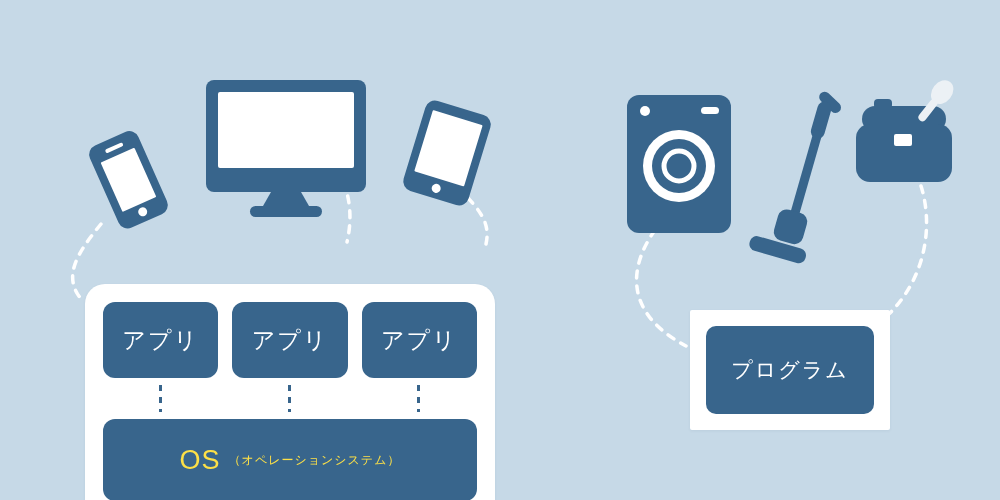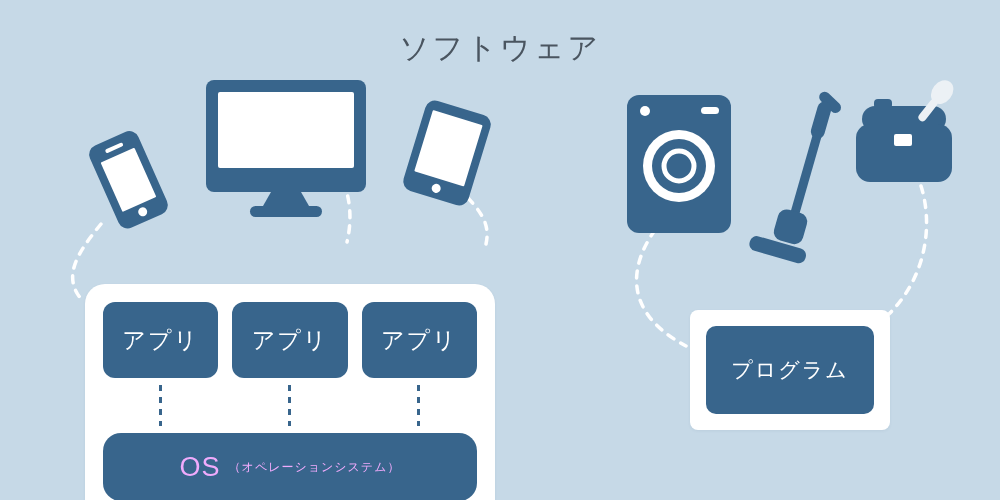--- a/index.html
+++ b/index.html
@@ -53,32 +53,32 @@
     flex:1;
   }
   .v-dash{
     position:absolute;top:7px;bottom:7px;width:3px;
     background:repeating-linear-gradient(to bottom,#38658c 0 6px,transparent 6px 12px);
   }
   .v-dash.d1{left:calc(15.5% - 2px);}
   .v-dash.d2{left:calc(50% - 2px);}
   .v-dash.d3{left:calc(84.5% - 2px);}
   .os-box{
-    height:68px;
+    height:82px;
     background:#38658c;
-    border-radius:18px;
+    border-radius:12px;
     display:flex;align-items:center;justify-content:center;
-    color:#f0abfc;
+    color:#fde047;
     gap:8px;
   }
   .os-main{font-size:27px;letter-spacing:1px;}
   .os-sub{font-size:12px;letter-spacing:1px;}
   .card-right{
     left:690px;top:310px;width:200px;height:120px;
-    border-radius:8px;
+    border-radius:2px;
     padding:16px;
   }
   .program-box{
     width:100%;height:100%;
     background:#38658c;
     border-radius:10px;
     display:flex;align-items:center;justify-content:center;
     color:#ffffff;
     font-size:21px;
     letter-spacing:2px;
@@ -143,21 +143,20 @@
       <rect x="856" y="124" width="96" height="58" rx="14" fill="#38658c"></rect>
       <rect x="894" y="134" width="18" height="12" rx="2" fill="#ffffff"></rect>
     </g>
 
     <g transform="rotate(38 936 100)">
       <ellipse cx="936" cy="90" rx="10" ry="13" fill="#ecf1f5"></ellipse>
       <rect x="932" y="100" width="8" height="26" rx="4" fill="#ecf1f5"></rect>
     </g>
   </svg>
 
-  <div class="title">ソフトウェア</div>
 
   <div class="card card-left">
     <div class="apps-row">
       <div class="app-box">
         <span>アプリ</span>
       </div>
       <div class="app-box">
         <span>アプリ</span>
       </div>
       <div class="app-box">

